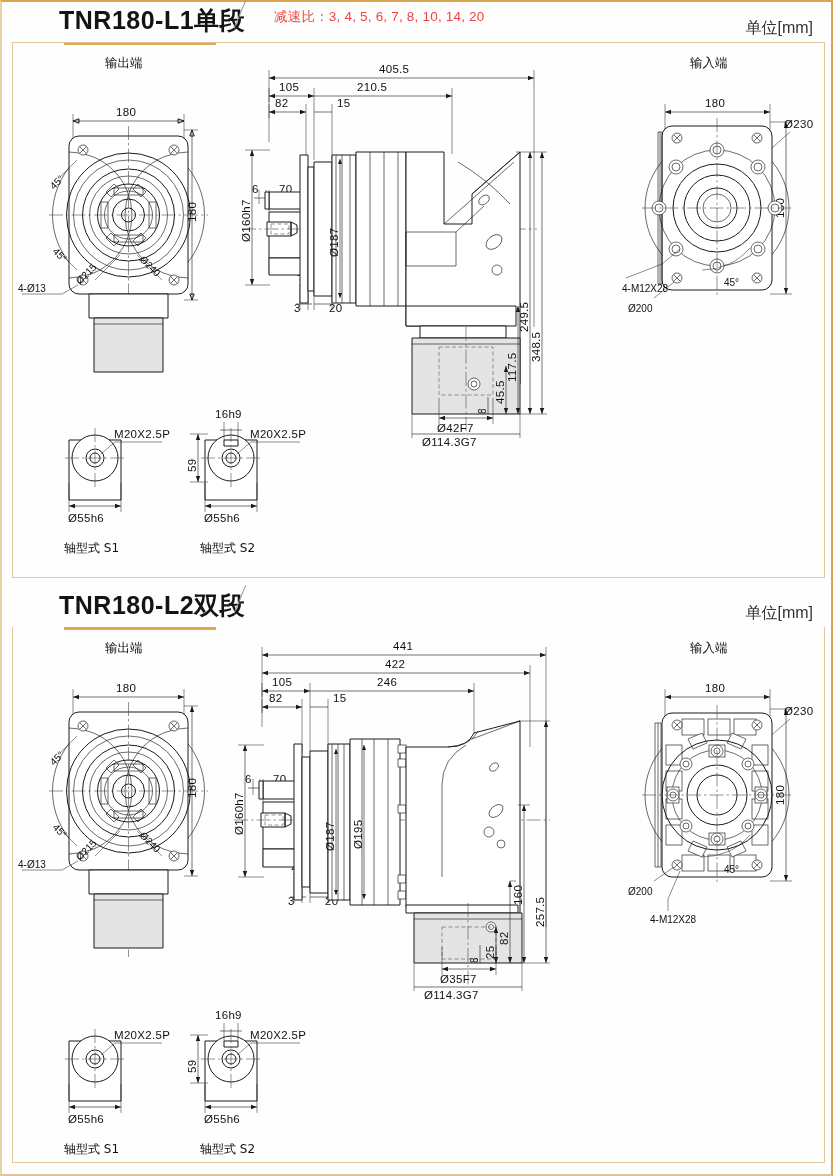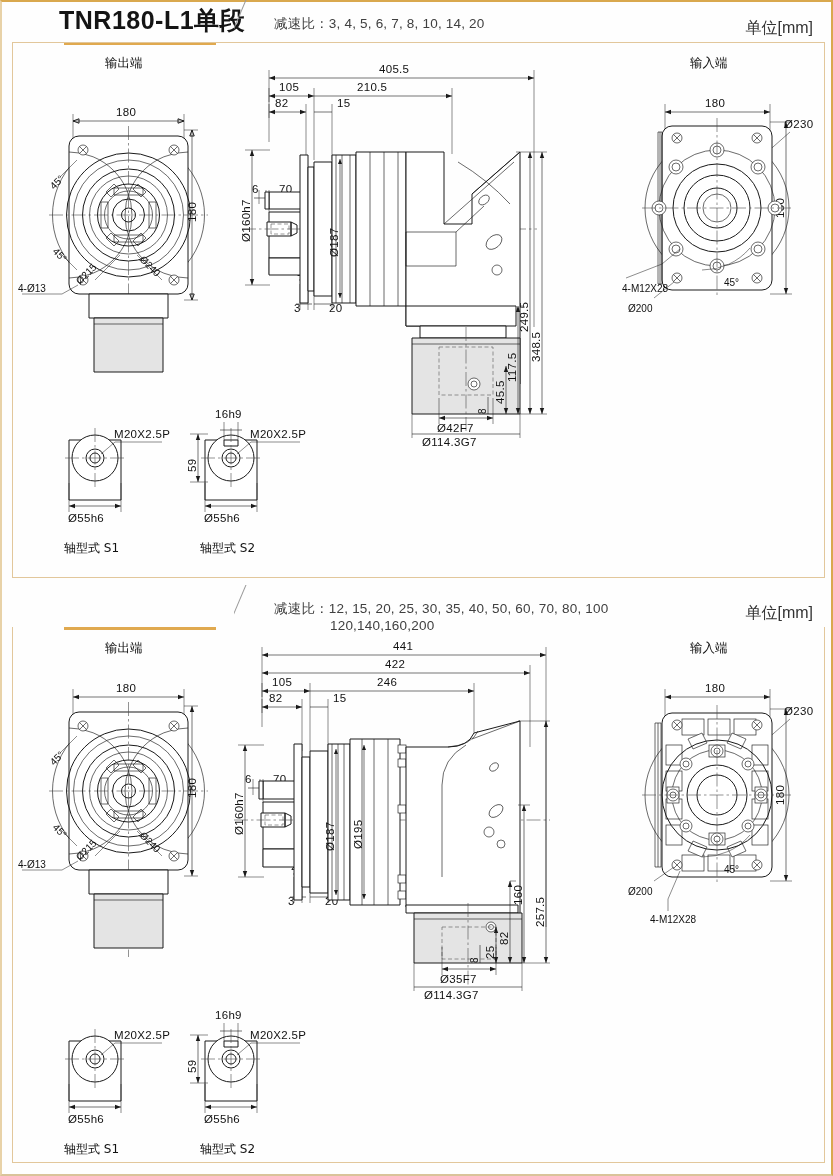--- a/index.html
+++ b/index.html
@@ -60,25 +60,25 @@
     content: "";
     position: absolute;
     left: 14px; top: -6px;
     width: 1px; height: 62px;
     background: #9a9a9a;
     transform: rotate(23deg);
     transform-origin: top center;
   }
   .ratio-block {
     position: absolute;
-    left: 272px; top: 13px;
+    left: 272px; top: 6px;
     font-size: 13.5px;
     line-height: 17px;
     letter-spacing: 0.2px;
-    color: #404040;
+    color: #ef4444;
     white-space: nowrap;
   }
   .ratio-line2 { padding-left: 56px; }
   .unit-label {
     position: absolute;
     right: 22px; top: 16px;
     font-size: 16px;
     color: #333;
   }
 
@@ -530,26 +530,23 @@
           <text class="tcnb" x="198" y="510">轴型式 S2</text>
         </g>
 
       </svg>
     </div>
   </div>
 
   <div class="section" id="section-2">
 
     <div class="sec-header">
+      <div class="sec-title">TNR180-L2双段</div>
       <div class="title-underline"></div>
       <div class="sec-slash"></div>
-      <div class="ratio-block">
-        <div><span>减速比：</span><span>12, 15, 20, 25, 30, 35, 40, 50, 60, 70, 80, 100</span></div>
-        <div class="ratio-line2">120,140,160,200</div>
-      </div>
       <div class="unit-label">单位[mm]</div>
     </div>
 
     <div class="frame" id="frame-2" style="top:40px;height:536px;"></div>
 
     <div class="canvas" style="left:0; top:40px;">
       <svg class="dwg" width="833" height="536" viewBox="0 0 833 536">
 
         <g>
           <text class="tcn" x="103" y="25">输出端</text>

